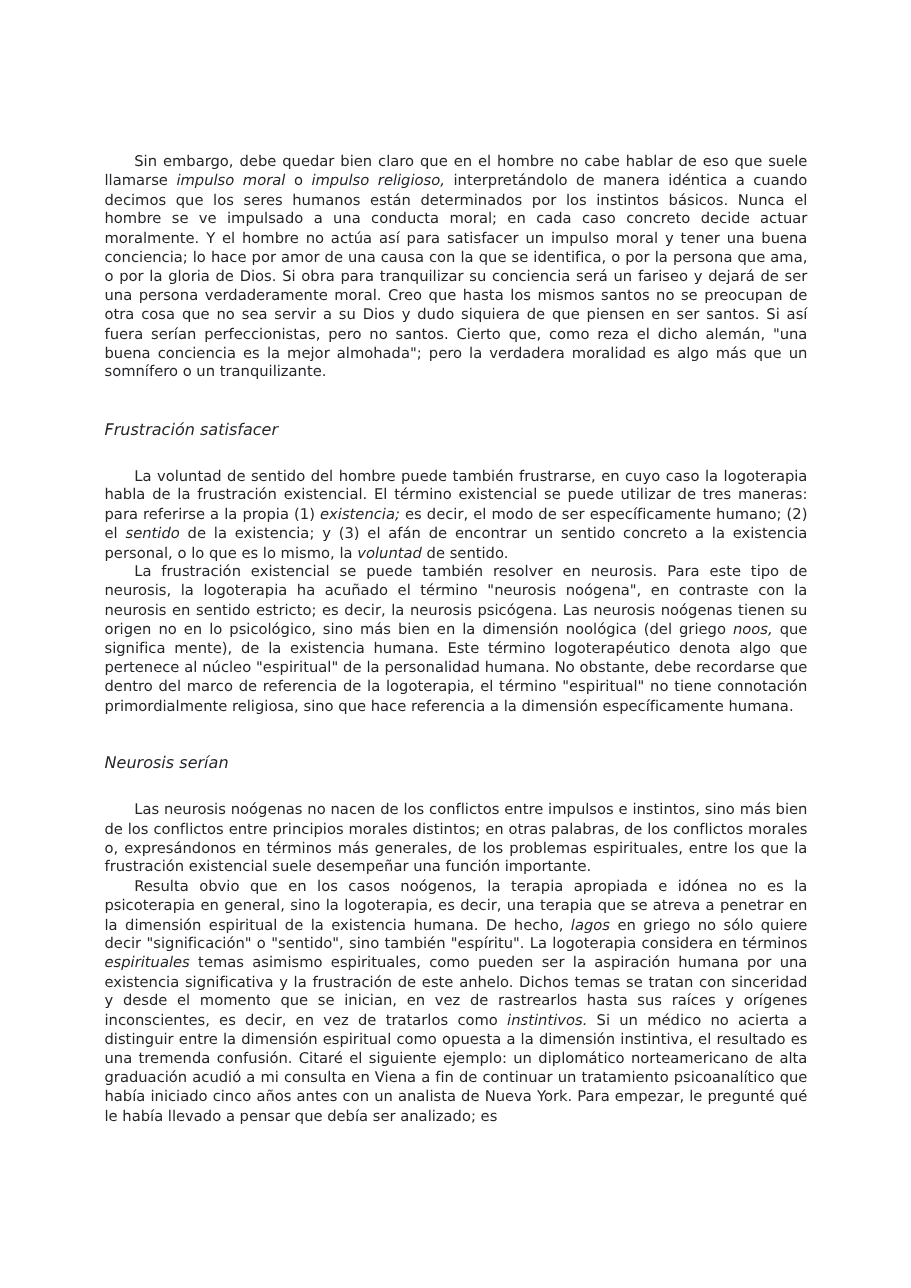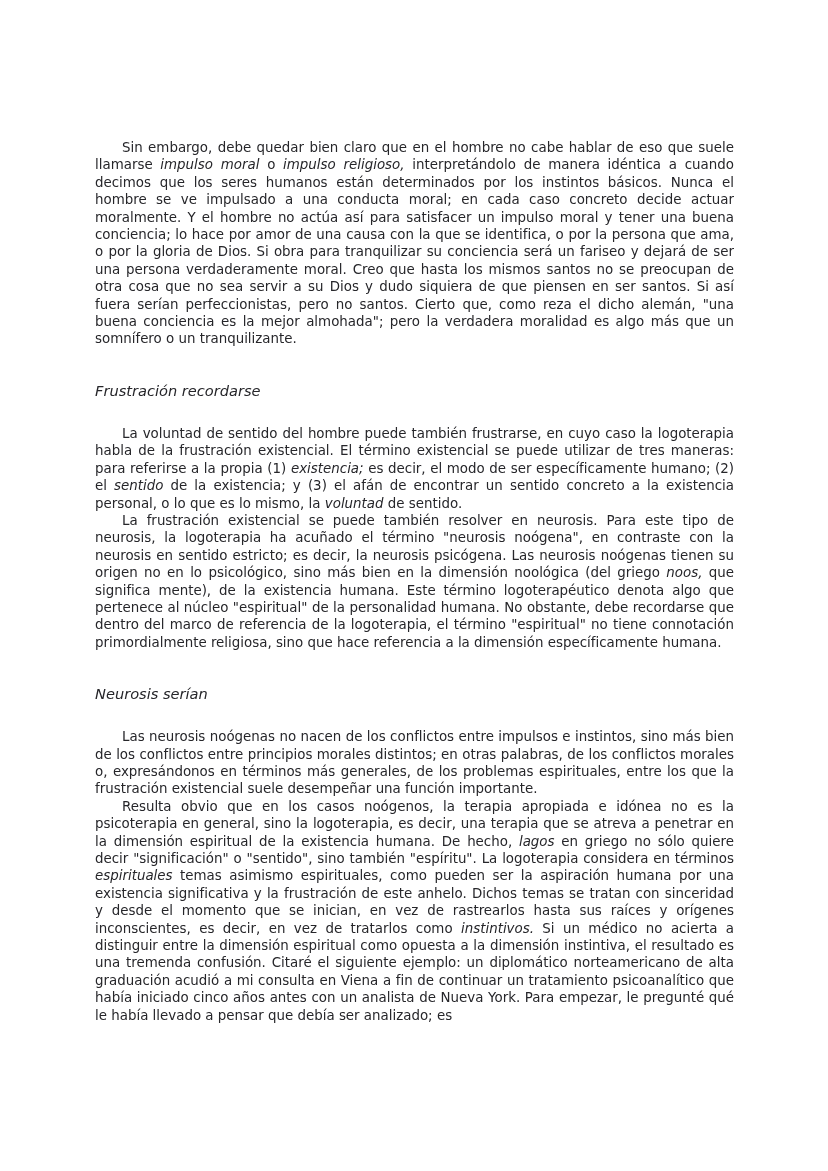--- a/index.html
+++ b/index.html
@@ -47,21 +47,21 @@
 
 <main class="page" style="color: rgb(38, 38, 42);">
 
   <section class="block">
     <div>
         <p class="para">Sin embargo, debe quedar bien claro que en el hombre no cabe hablar de eso que suele llamarse <i>impulso moral</i> o <i>impulso religioso,</i> interpretándolo de manera idéntica a cuando decimos que los seres humanos están determinados por los instintos básicos. Nunca el hombre se ve impulsado a una conducta moral; en cada caso concreto decide actuar moralmente. Y el hombre no actúa así para satisfacer un impulso moral y tener una buena conciencia; lo hace por amor de una causa con la que se identifica, o por la persona que ama, o por la gloria de Dios. Si obra para tranquilizar su conciencia será un fariseo y dejará de ser una persona verdaderamente moral. Creo que hasta los mismos santos no se preocupan de otra cosa que no sea servir a su Dios y dudo siquiera de que piensen en ser santos. Si así fuera serían perfeccionistas, pero no santos. Cierto que, como reza el dicho alemán, "una buena conciencia es la mejor almohada"; pero la verdadera moralidad es algo más que un somnífero o un tranquilizante.</p>
       </div>
   </section>
 
   <section class="block">
-    <h2 class="heading">Frustración recordarse</h2>
+    <h2 class="heading">Frustración satisfacer</h2>
     <div>
         <p class="para">La voluntad de sentido del hombre puede también frustrarse, en cuyo caso la logoterapia habla de la frustración existencial. El término existencial se puede utilizar de tres maneras: para referirse a la propia (1) <i>existencia;</i> es decir, el modo de ser específicamente humano; (2) el <i>sentido</i> de la existencia; y (3) el afán de encontrar un sentido concreto a la existencia personal, o lo que es lo mismo, la <i>voluntad</i> de sentido.</p>
         <p class="para">La frustración existencial se puede también resolver en neurosis. Para este tipo de neurosis, la logoterapia ha acuñado el término "neurosis noógena", en contraste con la neurosis en sentido estricto; es decir, la neurosis psicógena. Las neurosis noógenas tienen su origen no en lo psicológico, sino más bien en la dimensión noológica (del griego <i>noos,</i> que significa mente), de la existencia humana. Este término logoterapéutico denota algo que pertenece al núcleo "espiritual" de la personalidad humana. No obstante, debe recordarse que dentro del marco de referencia de la logoterapia, el término "espiritual" no tiene connotación primordialmente religiosa, sino que hace referencia a la dimensión específicamente humana.</p>
       </div>
   </section>
 
   <section class="block">
     <h2 class="heading">Neurosis serían</h2>
     <div>
         <p class="para">Las neurosis noógenas no nacen de los conflictos entre impulsos e instintos, sino más bien de los conflictos entre principios morales distintos; en otras palabras, de los conflictos morales o, expresándonos en términos más generales, de los problemas espirituales, entre los que la frustración existencial suele desempeñar una función importante.</p>

